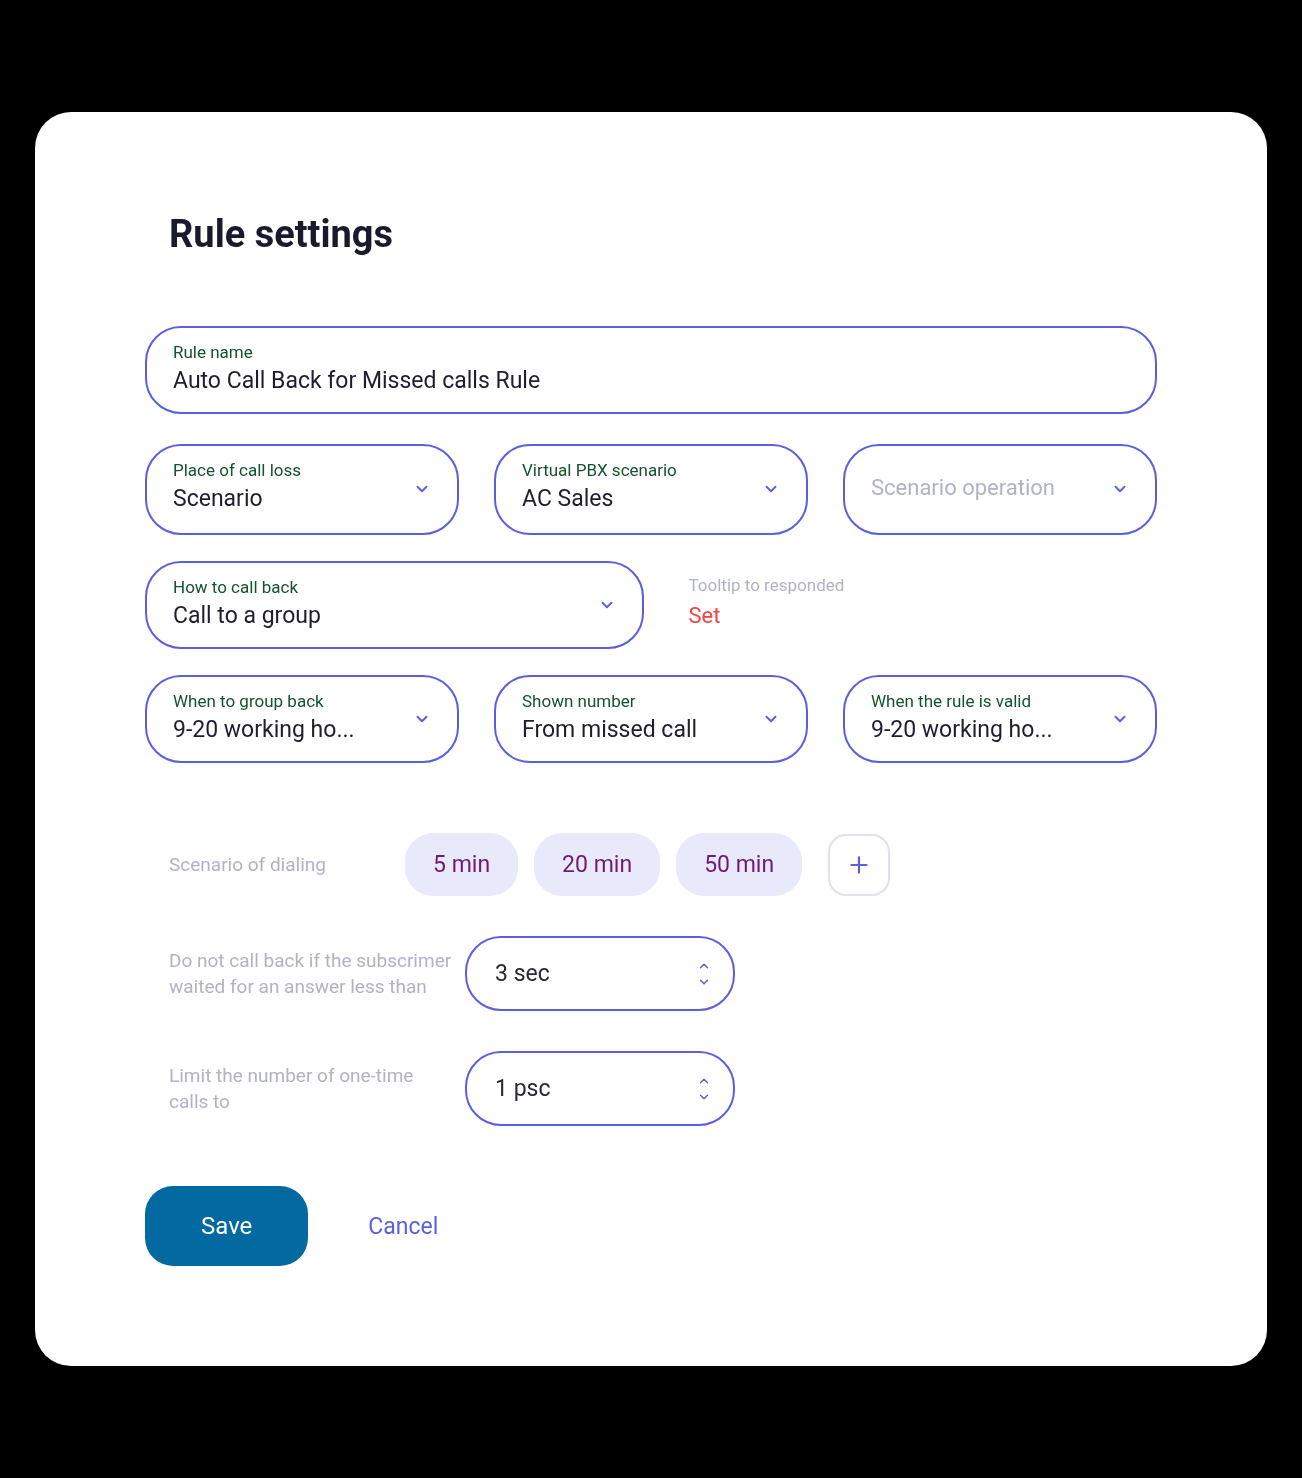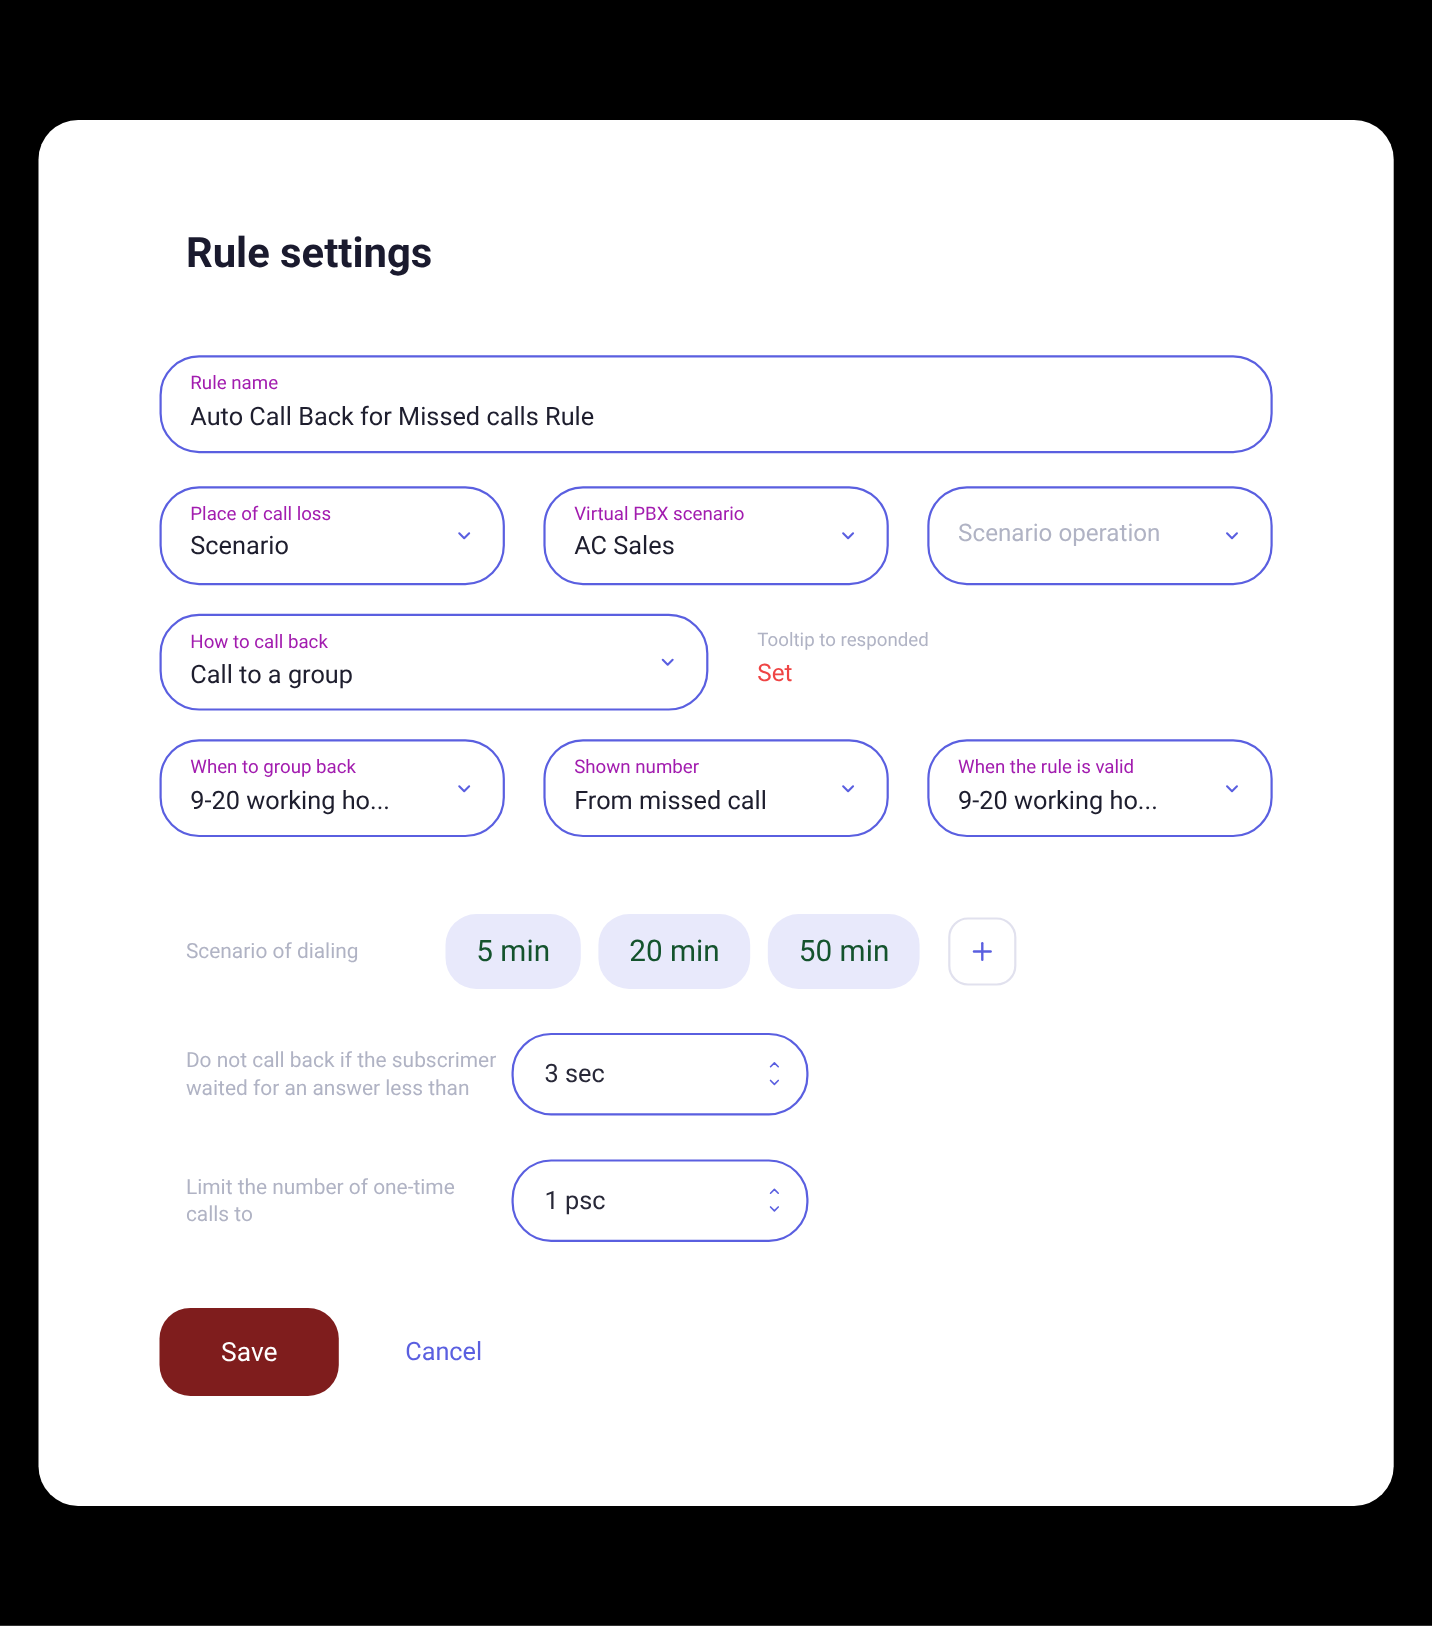--- a/index.html
+++ b/index.html
@@ -37,21 +37,21 @@
     .field {
       border: 2px solid #5A5FE0;
       border-radius: 36px;
       padding: 14px 26px 16px 26px;
       background: #fff;
       position: relative;
     }
 
     .field .label {
       font-size: 17px;
-      color: #a21caf;
+      color: #14532d;
       line-height: 1.2;
       margin-bottom: 4px;
     }
 
     .field .value {
       font-size: 23px;
       color: #1e1e2e;
       line-height: 1.3;
       white-space: nowrap;
       overflow: hidden;
@@ -122,24 +122,24 @@
     .section-control {
       flex: 1;
       display: flex;
       align-items: center;
       gap: 16px;
       flex-wrap: wrap;
     }
 
     .chip {
       background: #E8E9FB;
-      color: #14532d;
+      color: #701a75;
       border-radius: 28px;
       padding: 18px 28px;
-      font-size: 27px;
+      font-size: 23px;
       text-align: right;
     }
     
     .add-btn {
       width: 62px;
       height: 62px;
       border: 2px solid #E1E1EE;
       border-radius: 18px;
       display: flex;
       align-items: center;
@@ -168,21 +168,21 @@
       color: #5A5FE0;
     }
 
     .footer {
       display: flex;
       align-items: center;
       gap: 60px;
       margin-top: 60px;
     }
     .save-btn {
-      background: #7f1d1d;
+      background: #0369a1;
       color: #fff;
       font-size: 24px;
       border-radius: 28px;
       padding: 26px 56px;
       border: none;
     }
     .cancel-btn {
       color: #5A5FE0;
       font-size: 23px;
     }

